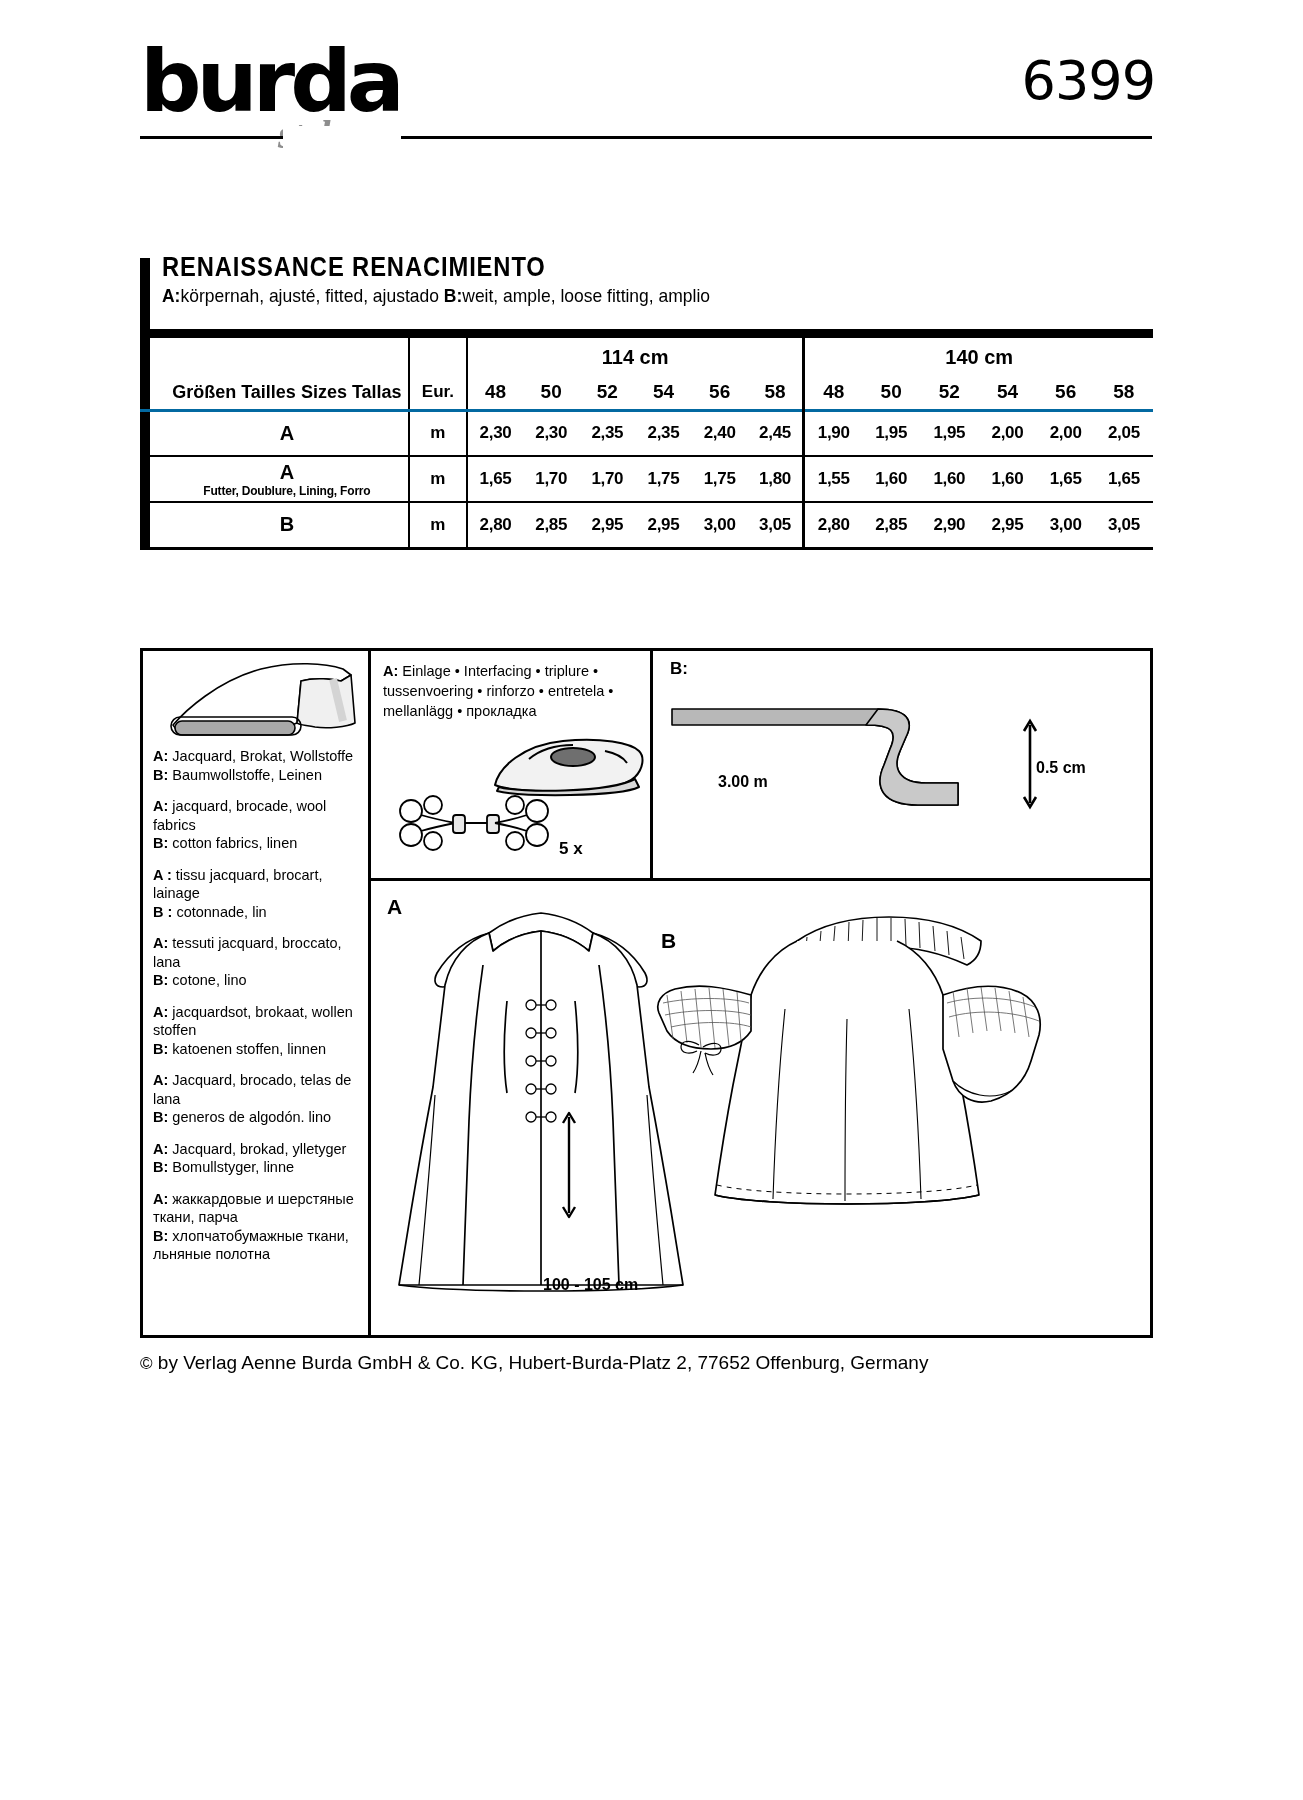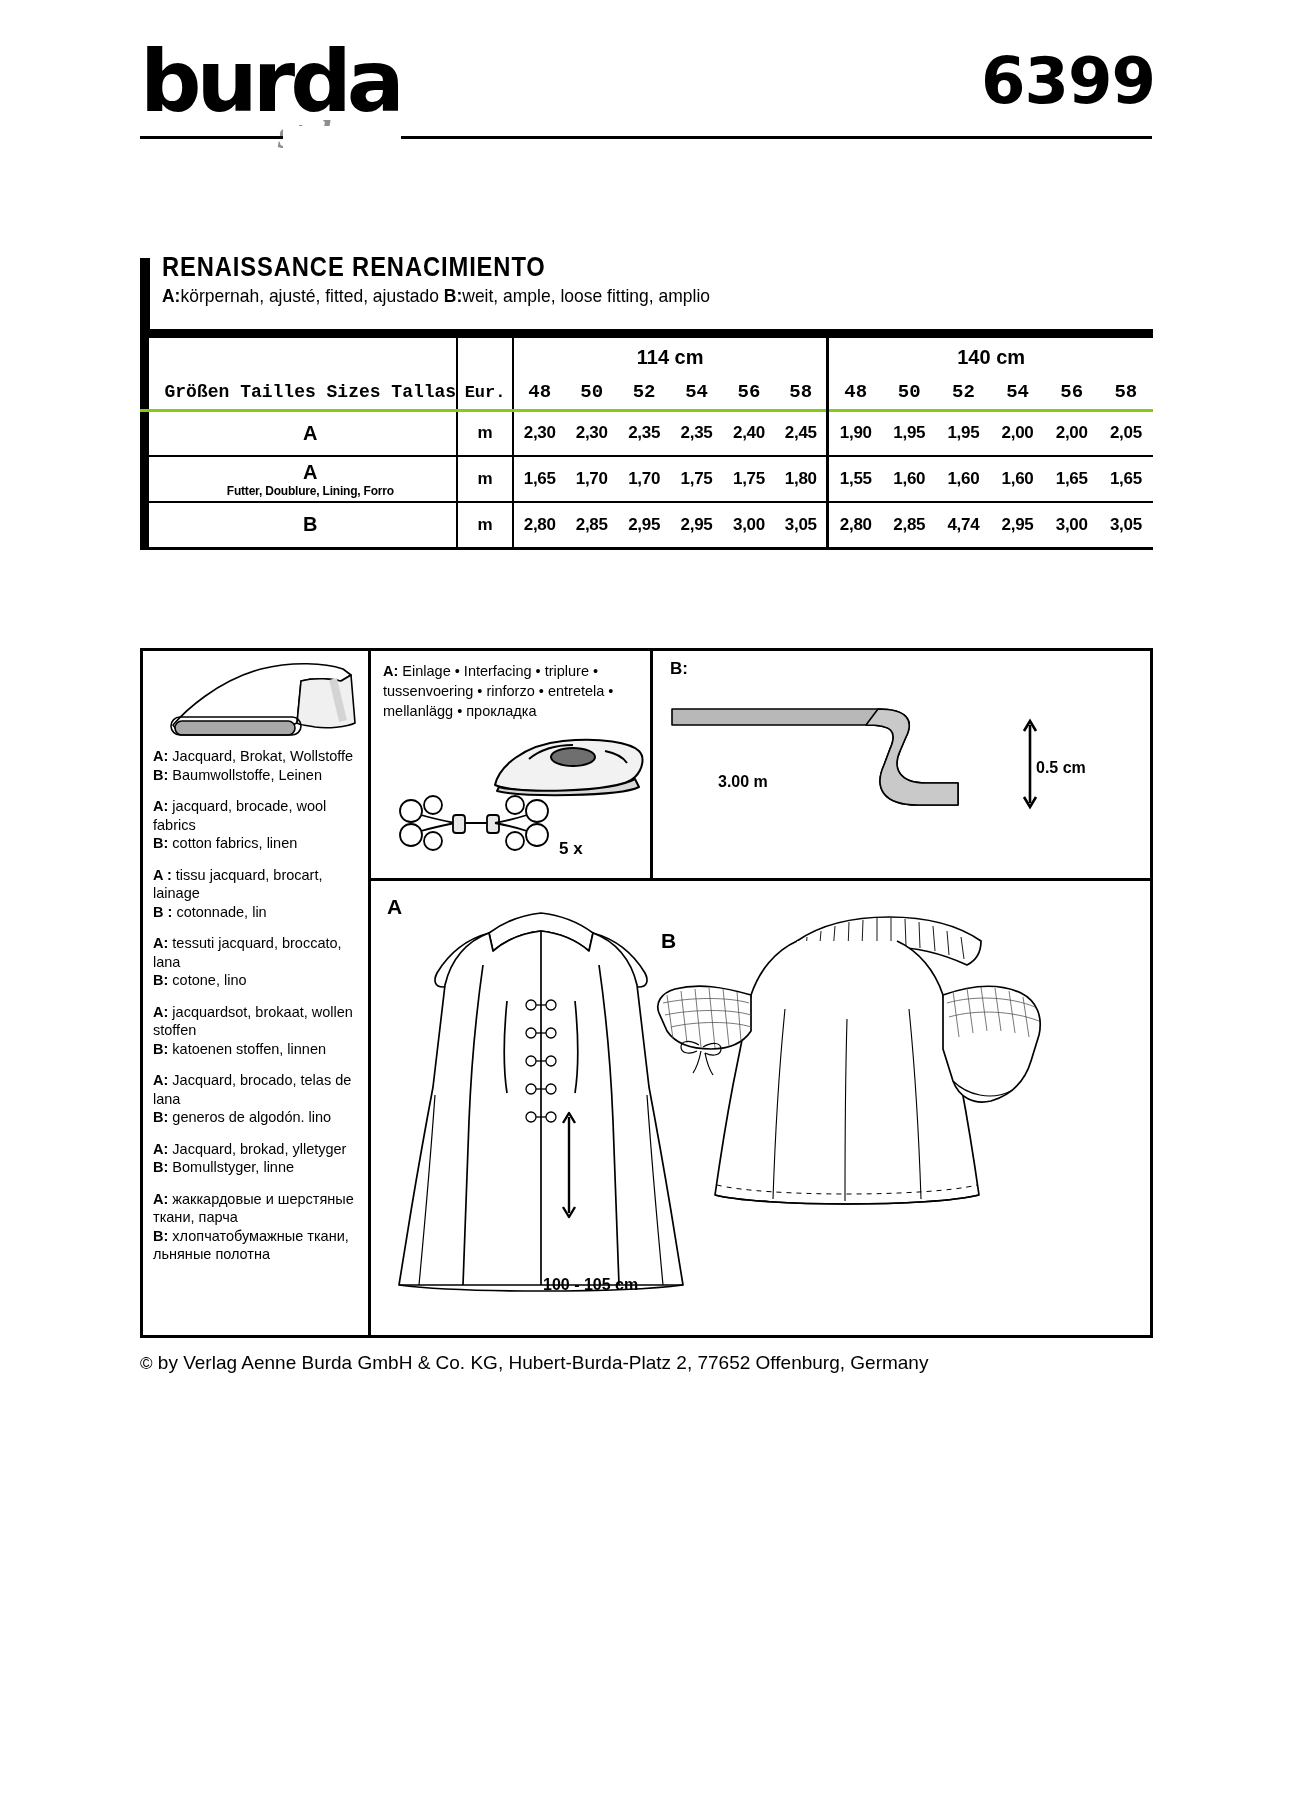--- a/index.html
+++ b/index.html
@@ -7,40 +7,40 @@
        font-family:"Liberation Sans", sans-serif;color:#000;}
   .page{position:absolute;left:0;top:0;width:1303px;height:1800px;background:#fff;}
 
   
   .hdr{position:absolute;left:140px;top:38px;width:1015px;height:115px;text-align:center;}
   .brand{position:absolute;left:0;top:0;font-family:"DejaVu Sans", sans-serif;
          font-size:86px;font-weight:700;letter-spacing:-5px;line-height:86px;color:#000;}
   .brand-style{position:absolute;left:138px;top:73px;font-family:"Liberation Serif", serif;
         font-size:40px;font-weight:700;font-style:italic;color:#8e8e8e;letter-spacing:-1px;}
   .patnum{position:absolute;right:0;top:0;font-family:"DejaVu Sans", sans-serif;
-        font-size:64px;font-weight:700;letter-spacing:-1px;line-height:86px;margin-left:32px;}
+        font-size:54px;font-weight:400;letter-spacing:-1px;line-height:86px;margin-left:32px;}
   .hdr-rule{position:absolute;left:140px;top:136px;width:1012px;height:3px;background:#000;}
   .hdr-rule-mask{position:absolute;left:283px;top:126px;width:118px;height:32px;background:#fff;}
 
   
   .titlewrap{position:absolute;left:140px;top:252px;width:1015px;}
   .tbar{position:absolute;left:0;top:6px;width:10px;height:78px;background:#000;}
   .ttl{position:absolute;left:22px;top:0;font-family:"Liberation Sans Narrow","Liberation Sans",sans-serif;
        font-size:27px;font-weight:700;letter-spacing:1px;transform:scaleX(.88);transform-origin:left top;}
   .sub{position:absolute;left:22px;top:33px;font-size:19px;transform:scaleX(.92);transform-origin:left top;white-space:nowrap;}
   .sub b{font-weight:700;}
 
   
   .tbl{position:absolute;left:140px;top:329px;width:1013px;}
   .tbl table{border-collapse:collapse;width:1013px;font-size:17px;padding-left:24px;}
   .tbl td,.tbl th{padding:0;margin:0;text-align:center;vertical-align:middle;font-weight:700;}
   .lbar{width:10px;background:#000;}
   .topband{height:9px;background:#000;}
   .rowW{height:38px;}
-  .rowSz{height:34px;border-bottom:3px solid #84cc16;font-family:Liberation Mono, monospace;}
+  .rowSz{height:34px;border-bottom:3px solid #0369a1;}
   .rowD{height:46px;border-bottom:2px solid #000;}
   .rowD.last{border-bottom:3px solid #000;}
   .cL{text-align:left;padding-left:16px !important;font-weight:700;font-size:20px;white-space:nowrap;}
   .cL .sm{display:block;font-size:12px;font-weight:700;letter-spacing:-.2px;}
   .vsep{border-left:2px solid #000;}
   .vsepThick{border-left:3px solid #000;}
   .szhdr{font-size:19px;}
   .wcm{font-size:20px;font-weight:700;}
   .unit{font-size:17px;font-weight:700;}
   .val{font-size:17px;font-weight:700;letter-spacing:-.3px;}
@@ -199,21 +199,21 @@
           <td class="cL"><span>B</span></td>
           <td class="vsep unit">m</td>
           <td class="vsep val">2,80</td>
           <td class="val">2,85</td>
           <td class="val">2,95</td>
           <td class="val">2,95</td>
           <td class="val">3,00</td>
           <td class="val">3,05</td>
           <td class="vsepThick val">2,80</td>
           <td class="val">2,85</td>
-          <td class="val">4,74</td>
+          <td class="val">2,90</td>
           <td class="val">2,95</td>
           <td class="val">3,00</td>
           <td class="val">3,05</td>
         </tr>
       </tbody>
     </table>
   </div>
 
   <div class="lower">
 

